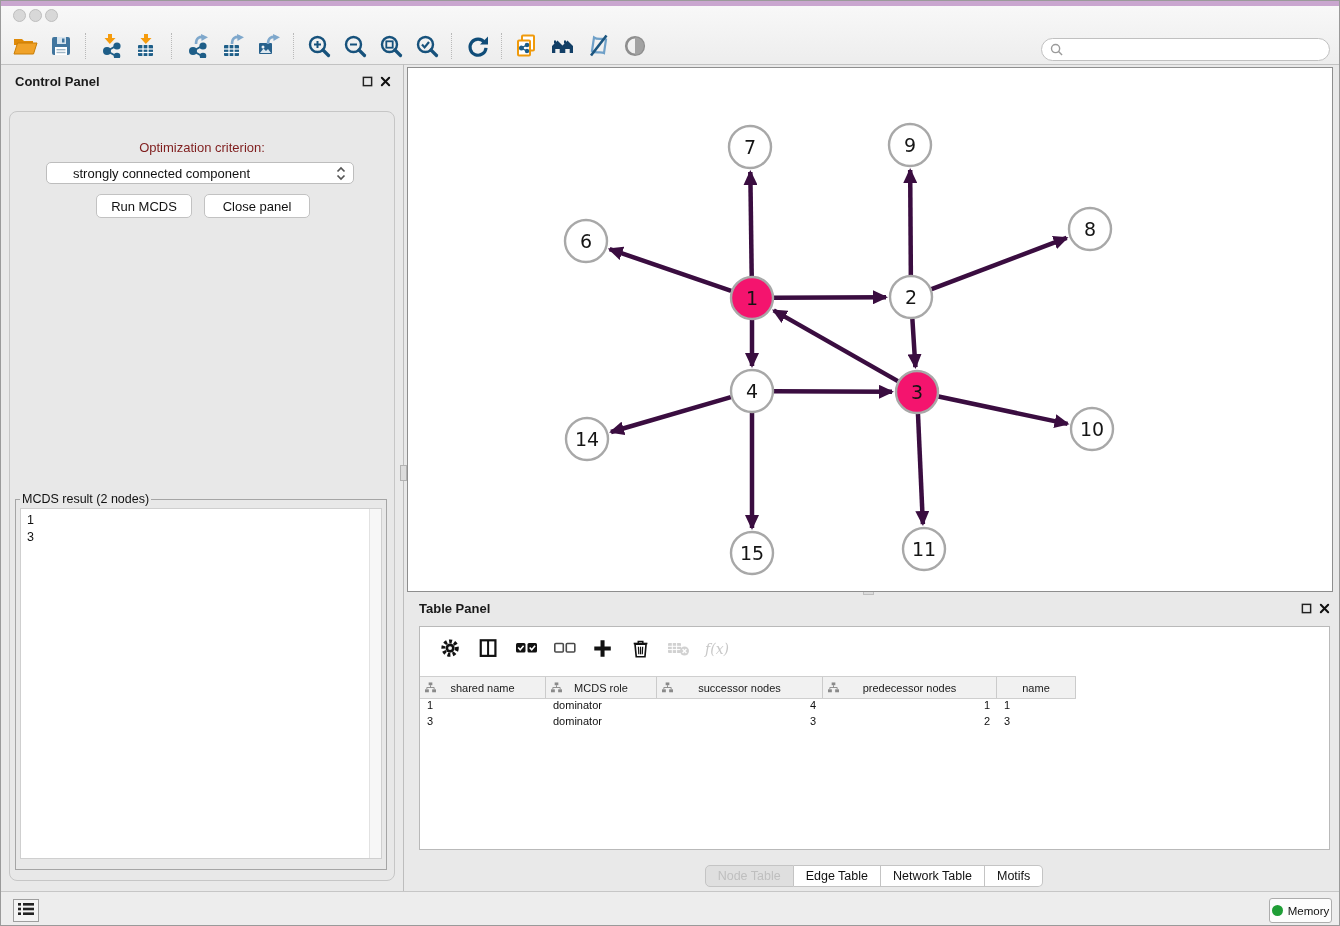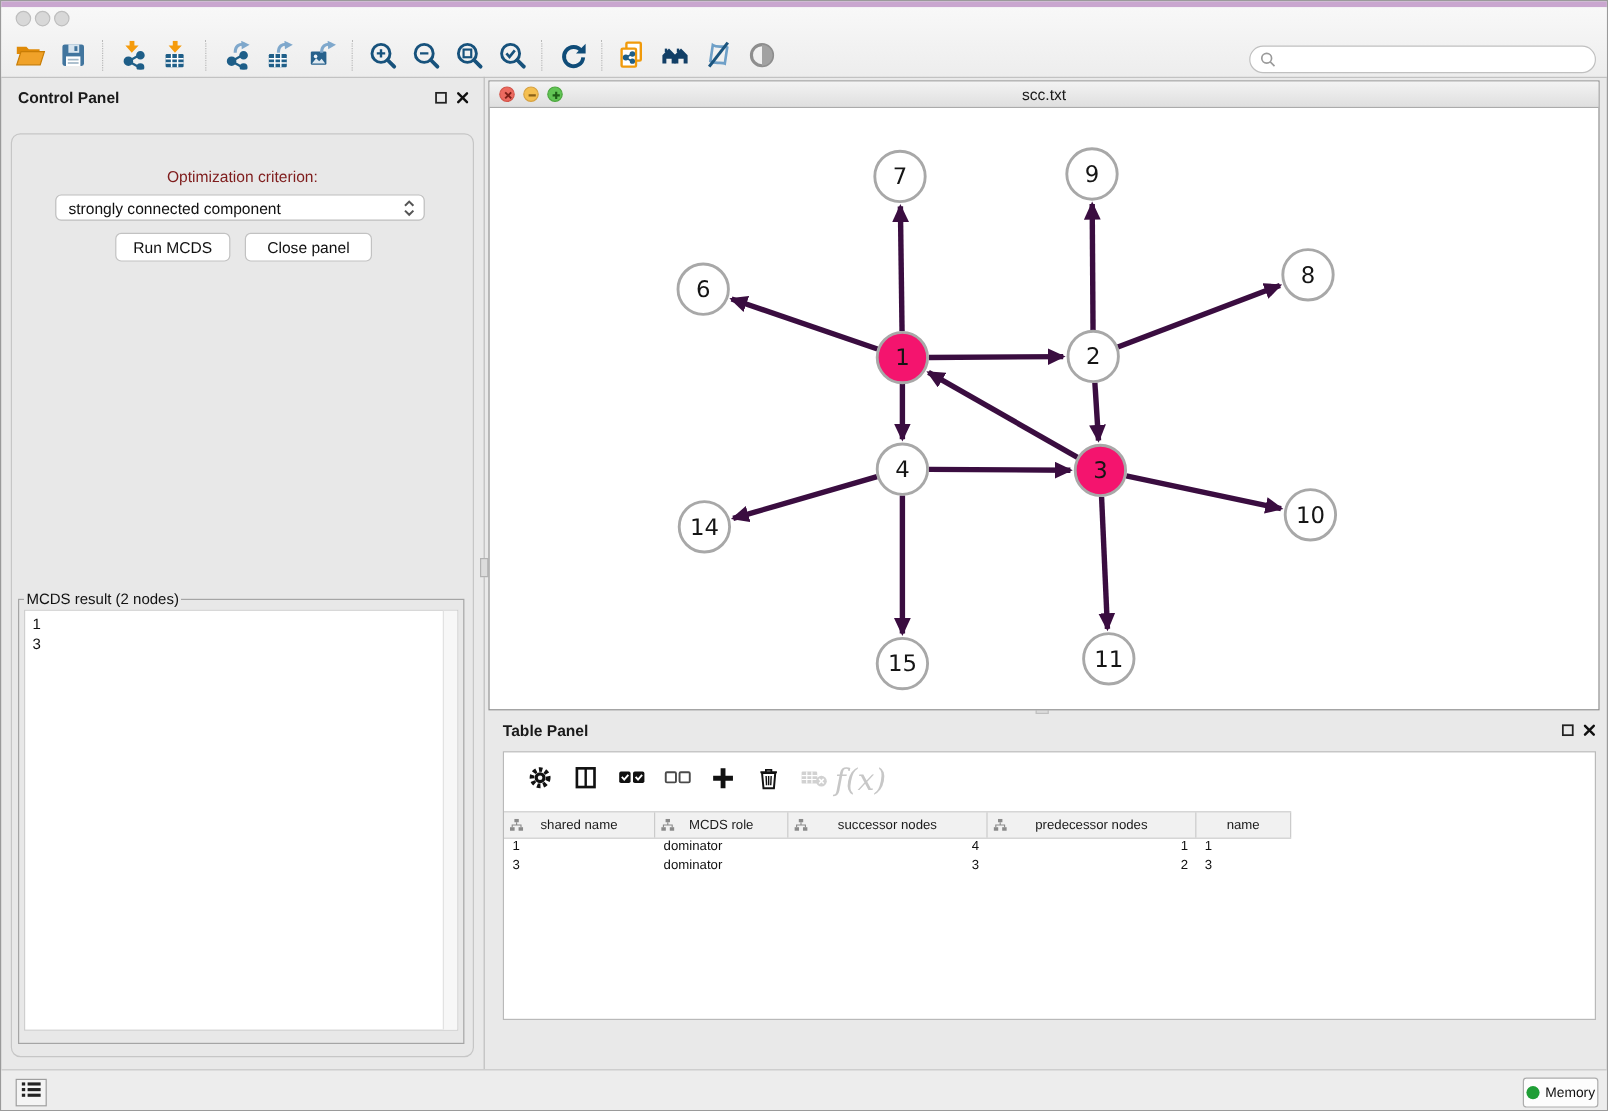--- a/index.html
+++ b/index.html
@@ -30,21 +30,21 @@
   .tab{height:20px;line-height:20px;padding:0 12px;background:#FFF;
        border:1px solid #C4C4C4;border-left:none;font-size:12.5px;color:#111;white-space:nowrap;}
   .tab:first-child{border-left:1px solid #C4C4C4;border-radius:5px 0 0 5px;}
   .tab:last-child{border-radius:0 5px 5px 0;}
   .tab.selected{background:#DFDFDF;color:#BFBFBF;}
   .cp-box{left:8px;top:48px;width:384px;height:768px;background:#E8E8E8;
           border:1px solid #C6C6C6;border-radius:8px;}
   .opt-label{position:absolute;top:28px;left:0;width:100%;text-align:center;font-size:13px;color:#7f1d1d;}
   .dropdown{position:absolute;top:50px;left:36px;width:308px;height:22px;background:#FFF;
             border:1px solid #BDBDBD;border-radius:5px;display:flex;align-items:center;
-            font-size:13px;color:#111;padding-left:10px;box-sizing:border-box;}
+            font-size:13px;color:#111;padding-left:26px;box-sizing:border-box;}
   .dropdown .stepper{margin-left:auto;margin-right:7px;display:flex;align-items:center;}
   .btn{position:absolute;height:22px;background:#FFF;border:1px solid #C2C2C2;border-radius:5px;
        font-size:13px;color:#111;display:flex;align-items:center;justify-content:center;}
   fieldset.result{position:absolute;left:5px;top:380px;width:370px;height:376px;margin:0;padding:0;
                   border:1px solid #A5A5A5;background:#E8E8E8;}
   fieldset.result legend{font-size:12.5px;color:#111;margin-left:4px;padding:0 2px;}
   .result-text{position:absolute;left:4px;top:2px;right:4px;bottom:4px;background:#FFF;
                border:1px solid #CFCFCF;font-size:12.5px;color:#111;
                padding:3px 6px;white-space:pre;line-height:17px;box-sizing:border-box;}
   .result-scroll{position:absolute;right:5px;top:3px;width:11px;bottom:5px;
@@ -66,21 +66,21 @@
   .tl-green{background:#61C454;border:1px solid #4DA73F;}
   #graph-svg{position:absolute;left:0;top:22px;}
   
   .table-panel{left:406px;top:595px;width:934px;height:295px;}
   .tp-container{position:absolute;left:12px;top:30px;width:911px;height:224px;background:#FFF;
                 border:1px solid #B9B9B9;box-sizing:border-box;}
   .tp-toolbar{position:absolute;left:0;top:0;width:100%;height:44px;display:flex;
               align-items:center;padding-left:14px;box-sizing:border-box;}
   .tp-btn{width:34px;height:32px;display:flex;align-items:center;justify-content:center;margin-right:4px;}
   .tp-btn.disabled{opacity:.55;}
-  .fx{font-family:"DejaVu Serif",serif;font-style:italic;font-size:25px;color:#9A9A9A;}
+  .fx{font-family:"DejaVu Serif",serif;font-style:italic;font-size:14px;color:#9A9A9A;}
   .tbl-header{position:absolute;left:0;top:49px;height:21px;display:flex;
               background:#F1F1F1;border-top:1px solid #CFCFCF;border-bottom:1px solid #CFCFCF;}
   .th{display:flex;align-items:center;justify-content:center;position:relative;
       font-size:11px;color:#1A1A1A;border-right:1px solid #CBCBCB;box-sizing:border-box;}
   .th .hier{position:absolute;left:5px;top:5px;}
   .tbl-rows{position:absolute;left:0;top:71px;right:0;}
   .tr{display:flex;height:16px;}
   .td{font-size:11px;color:#111;box-sizing:border-box;padding:1px 7px 0 7px;overflow:hidden;}
   .td.r{text-align:right;}
   
@@ -298,38 +298,20 @@
         </div>
       </fieldset>
     </div>
   </div>
 
   <div class="abs v-line"></div>
   <div class="abs v-handle"></div>
   <div class="abs h-handle"></div>
 
   <div class="abs net-win">
-    <div class="net-titlebar">
-      <span class="tl tl-red" style="left:8px;">
-        <svg width="9" height="9" viewBox="0 0 9 9">
-            <path d="M2 2L7 7M7 2L2 7" stroke="#7E1F17" stroke-width="1.6"></path>
-          </svg>
-      </span>
-      <span class="tl tl-yellow" style="left:28px;">
-        <svg width="9" height="9" viewBox="0 0 9 9">
-            <line x1="1.5" y1="4.5" x2="7.5" y2="4.5" stroke="#8A6116" stroke-width="1.8"></line>
-          </svg>
-      </span>
-      <span class="tl tl-green" style="left:48px;">
-        <svg width="9" height="9" viewBox="0 0 9 9">
-            <path d="M4.5 1.5v6M1.5 4.5h6" stroke="#1E5E17" stroke-width="1.8"></path>
-          </svg>
-      </span>
-      <div class="net-title">scc.txt</div>
-    </div>
     <svg id="graph-svg" width="924" height="501">
         <defs>
           <marker id="ah" markerUnits="userSpaceOnUse" markerWidth="16" markerHeight="14" refX="13" refY="7" orient="auto">
             <path d="M0 0L15 7L0 14Z" fill="#3A0D40"></path>
           </marker>
         </defs>
         <line x1="343.7086348276299" y1="186.0019294860588" x2="342.3310967867842" y2="81.99780740220592" stroke="#3A0D40" stroke-width="4.5" marker-end="url(#ah)"></line>
         <line x1="323.1924875913935" y1="200.85525176330984" x2="201.64490046432553" y2="159.11903208714793" stroke="#3A0D40" stroke-width="4.5" marker-end="url(#ah)"></line>
         <line x1="365.9995649035371" y1="207.86163795658152" x2="478.00049442779874" y2="207.1572295947937" stroke="#3A0D40" stroke-width="4.5" marker-end="url(#ah)"></line>
         <line x1="344" y1="230" x2="344" y2="276" stroke="#3A0D40" stroke-width="4.5" marker-end="url(#ah)"></line>
@@ -503,20 +485,26 @@
           </div>
           <div class="tr">
             <div class="td" style="width: 126px;">3</div>
             <div class="td" style="width: 111px;">dominator</div>
             <div class="td r" style="width: 166px;">3</div>
             <div class="td r" style="width: 174px;">2</div>
             <div class="td" style="width: 79px;">3</div>
           </div>
         </div>
     </div>
+    <div class="bottom-tabs" id="tp-tabs">
+        <div class="tab selected">Node Table</div>
+        <div class="tab">Edge Table</div>
+        <div class="tab">Network Table</div>
+        <div class="tab">Motifs</div>
+      </div>
   </div>
 
   <div class="abs status-bar">
     <div class="list-btn">
       <span>
         <svg width="16" height="14" viewBox="0 0 16 14">
             <g fill="#222">
               <rect x="0" y="1" width="3" height="2.6"></rect>
               <rect x="5" y="1" width="11" height="2.6"></rect>
               <rect x="0" y="5.7" width="3" height="2.6"></rect>

